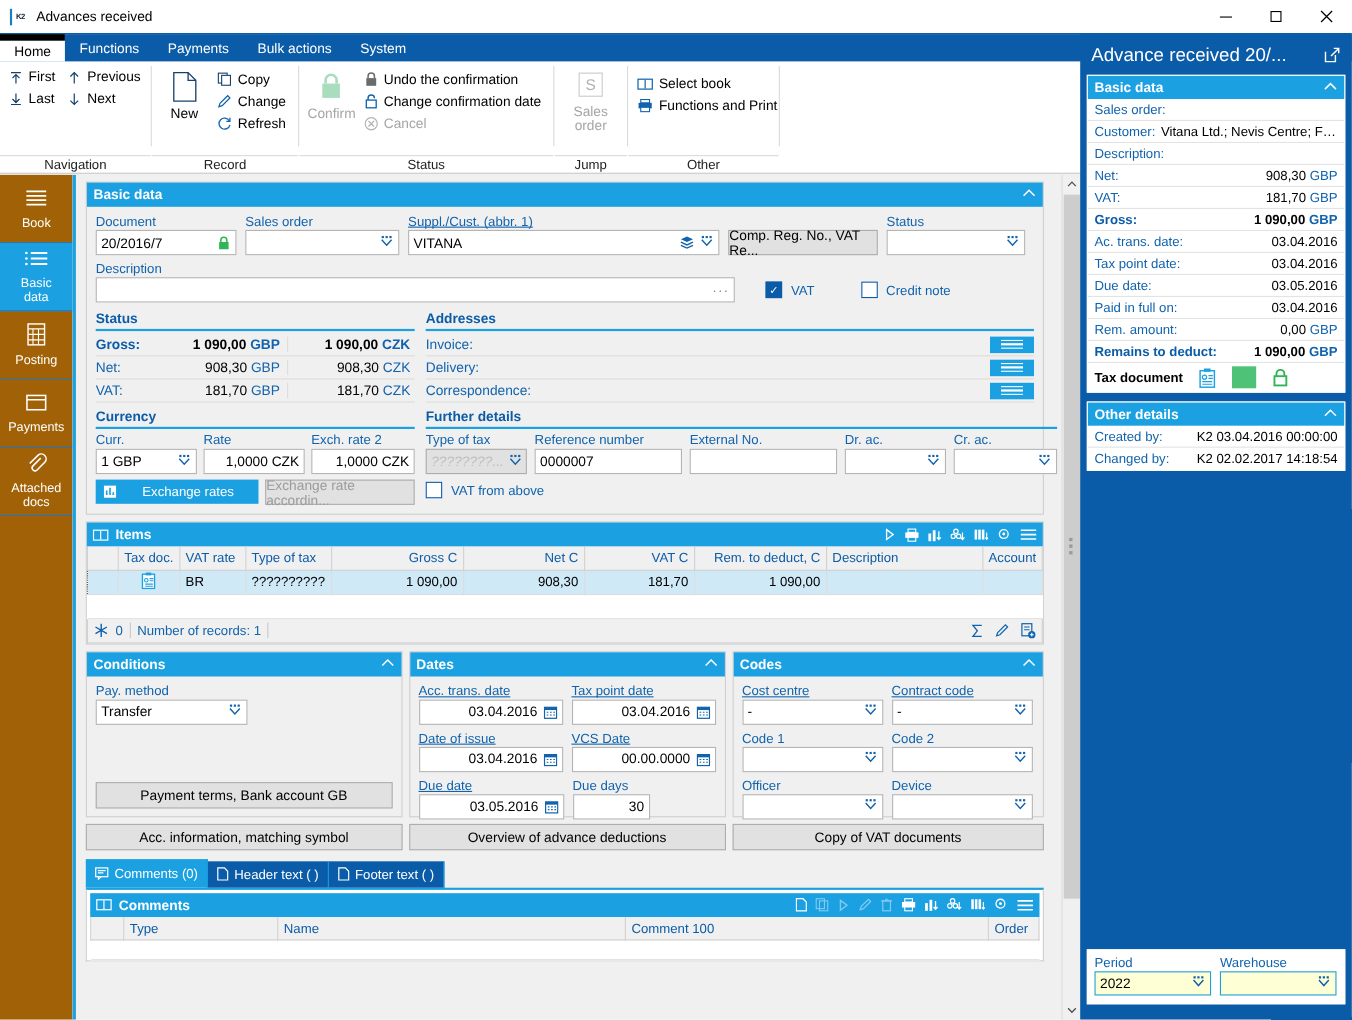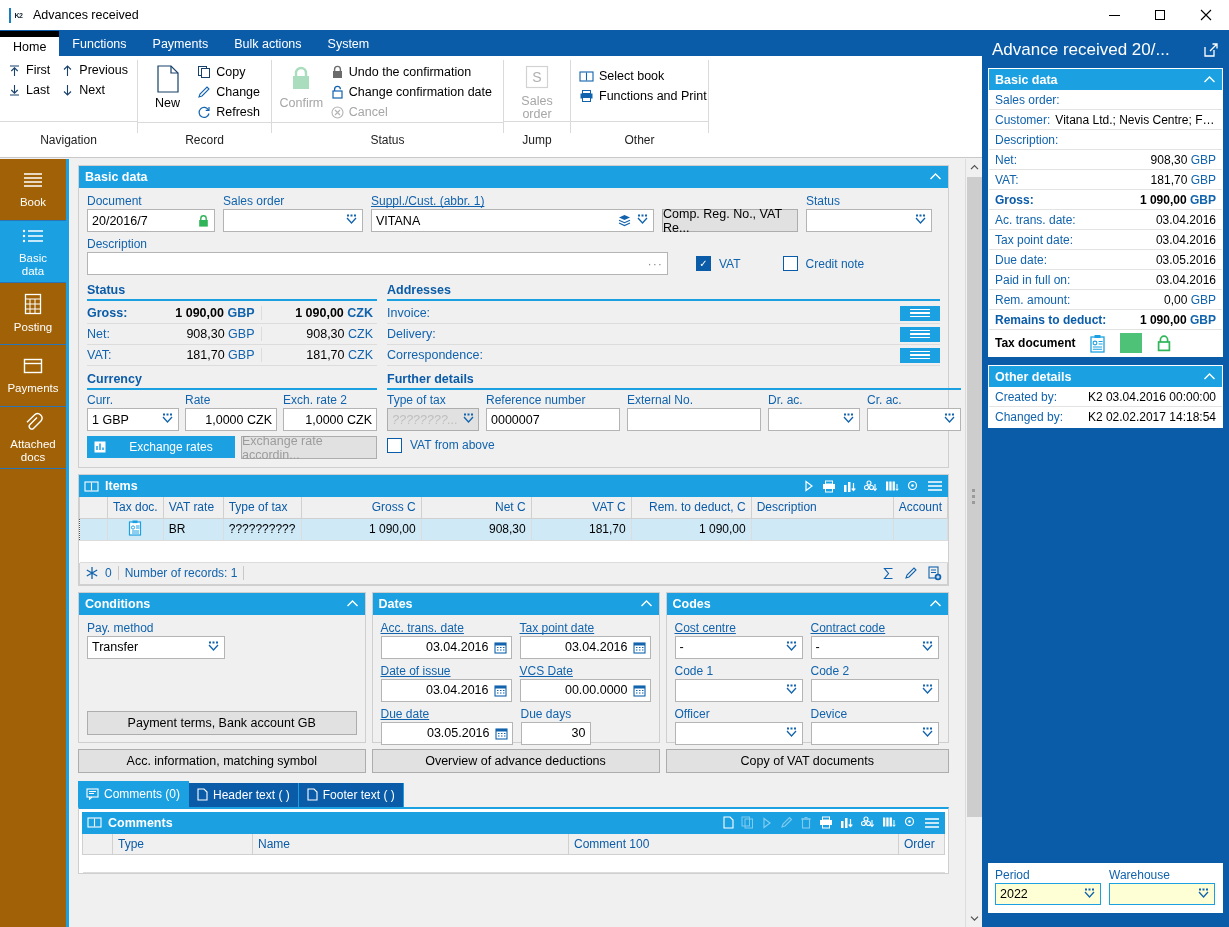--- a/index.html
+++ b/index.html
@@ -44,21 +44,21 @@
   .rtab.active { background: #ffffff; color: #000; border-top: 6px solid #000000; }
 
   .ribbon {
     position: absolute; left: 0; top: 56px; width: 1229px; height: 102px;
     background: #ffffff; border-bottom: 1px solid #c8c8c8;
     display: flex; align-items: stretch;
   }
   .rgroup { position: relative; display: flex; flex-direction: column; }
   .rgroup-body { flex: 1; display: flex; align-items: flex-start; padding: 4px 4px 0 4px; }
   .rgroup-label {
-    height: 36px; text-align: center; font-size: 12px; color: #222;
+    height: 16px; text-align: center; font-size: 12px; color: #222;
     border-top: 1px solid #dadada; display: flex; align-items: center; justify-content: center;
   }
   .rsep { width: 1px; background: #dadada; margin: 4px 0 24px 0; }
 
   .rsmall { display: flex; align-items: center; gap: 5px; padding: 3px 7px 3px 4px;
             font-size: 12.5px; color: #000; white-space: nowrap; }
   .rsmall.dim { color: #a6a6a6; }
   .rcol { display: flex; flex-direction: column; }
 
   .rbig { width: 56px; display: flex; flex-direction: column; align-items: center;
@@ -724,21 +724,21 @@
                       <svg width="13" height="11" viewBox="0 0 13 11">
                           <rect x="2" y="0.5" width="2" height="2" fill="#1163ad"></rect>
                           <rect x="5.5" y="0.5" width="2" height="2" fill="#1163ad"></rect>
                           <rect x="9" y="0.5" width="2" height="2" fill="#1163ad"></rect>
                           <path d="M2 4l4.5 5L11 4" fill="none" stroke="#1163ad" stroke-width="1.3"></path>
                         </svg>
                     </span>
                   </div>
                 </div>
               </div>
-              <div style="display:flex; gap:8px; margin-top:7px;">
+              <div style="display:flex; align-items:center; gap:8px; margin-top:7px;">
                 <span class="cbx"></span>
                 <span style="color:#1163ad">VAT from above</span>
               </div>
             </div>
           </div>
         </div>
       </div>
 
       <div style="margin-top:6px; border:1px solid #cfcfcf;">
         <div class="gridhead">

